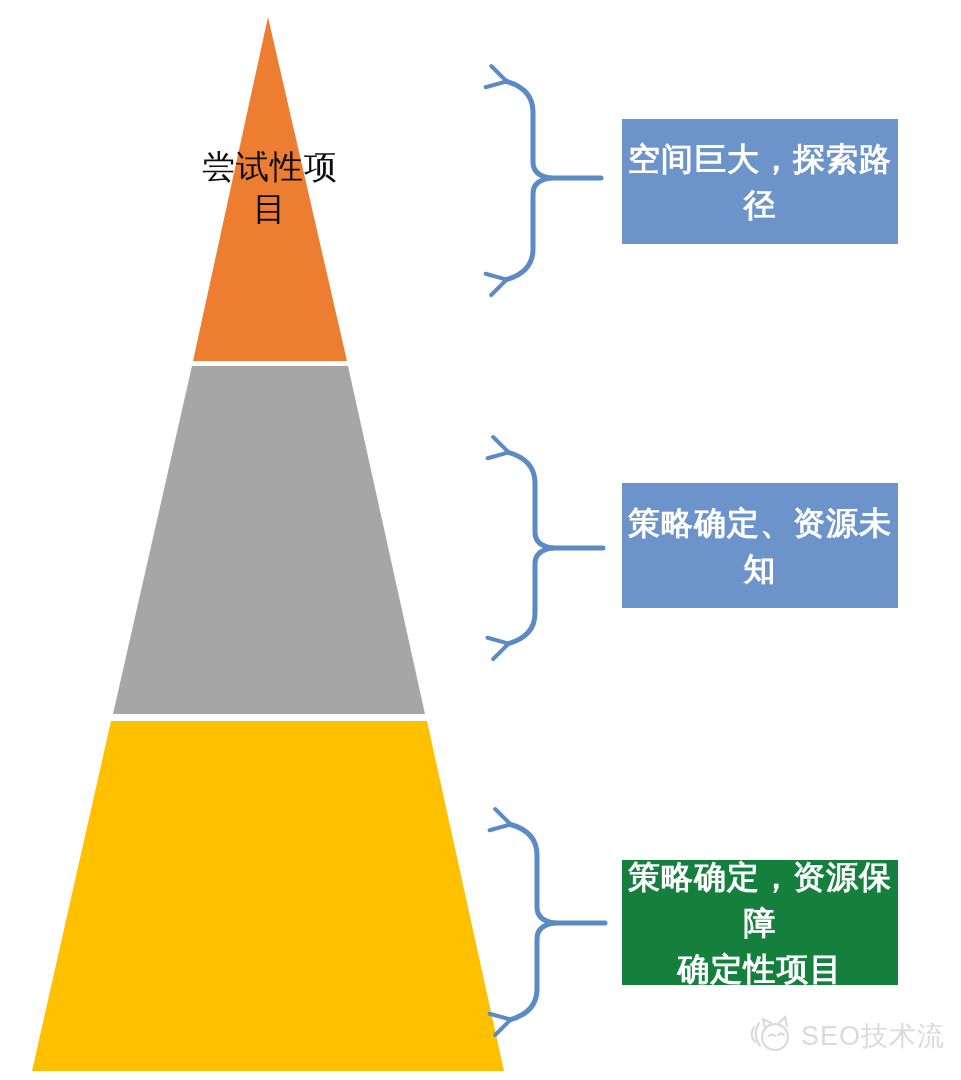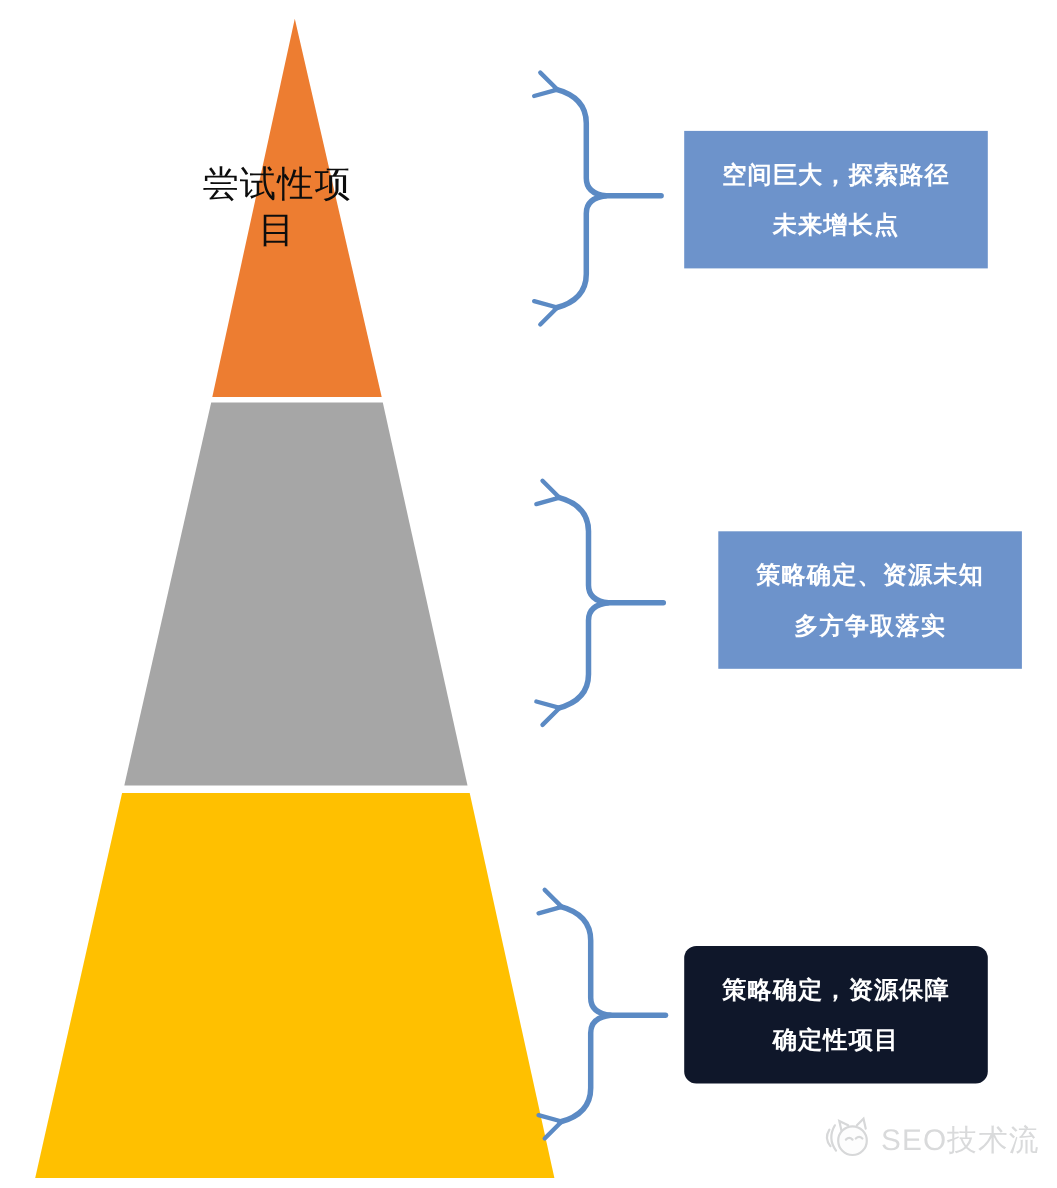--- a/index.html
+++ b/index.html
@@ -17,36 +17,36 @@
   .tier-label{
     position:absolute;
     text-align:center;
     font-size:33px;
     line-height:42px;
     color:#0d0d0d;
     letter-spacing:1px;
     font-weight:400;
   }
   .tier-label span{display:block;}
-  #label-1{left:112px;top:146px;width:280px;}
+  #label-1{left:130px;top:146px;width:280px;font-family:Liberation Serif, serif;}
   #label-2{left:128px;top:497px;width:280px;}
   #label-3{left:125px;top:873px;width:280px;}
 
   
   .anno{
     position:absolute;
     left:622px;
     width:276px;
     height:125px;
     display:flex;
     flex-direction:column;
     justify-content:center;
     align-items:center;
     color:#ffffff;
-    font-size:22px;
+    font-size:32px;
     font-weight:700;
     line-height:46px;
     letter-spacing:1px;
     text-align:center;
   }
   .anno span{display:block;}
   #anno-1{top:119px;}
   #anno-2{top:483px;}
   #anno-3{top:860px;}
 
@@ -97,27 +97,25 @@
     </g>
   </svg>
 
   <div class="tier-label" id="label-1">
     <span>尝试性项</span>
     <span>目</span>
   </div>
 
   <div class="anno" id="anno-1" style="background-color: rgb(109, 147, 203);">
     <span>空间巨大，探索路径</span>
-    <span>未来增长点</span>
   </div>
-  <div class="anno" id="anno-2" style="background-color: rgb(109, 147, 203); margin-left: 31px;">
+  <div class="anno" id="anno-2" style="background-color: rgb(109, 147, 203);">
     <span>策略确定、资源未知</span>
-    <span>多方争取落实</span>
   </div>
-  <div class="anno" id="anno-3" style="background-color: #0f172a; border-radius: 11px;">
+  <div class="anno" id="anno-3" style="background-color: #15803d;">
     <span>策略确定，资源保障</span>
     <span>确定性项目</span>
   </div>
 
   <div class="watermark">
     <svg width="50" height="44" viewBox="0 0 50 44">
       <g fill="none" stroke="#d7d8d9" stroke-width="2" stroke-linecap="round">
         <path d="M8,13 Q3,21 9,28"></path>
         <path d="M13,9 Q6,21 14,32"></path>
         <circle cx="29" cy="23" r="13" fill="#fdfdfd"></circle>

